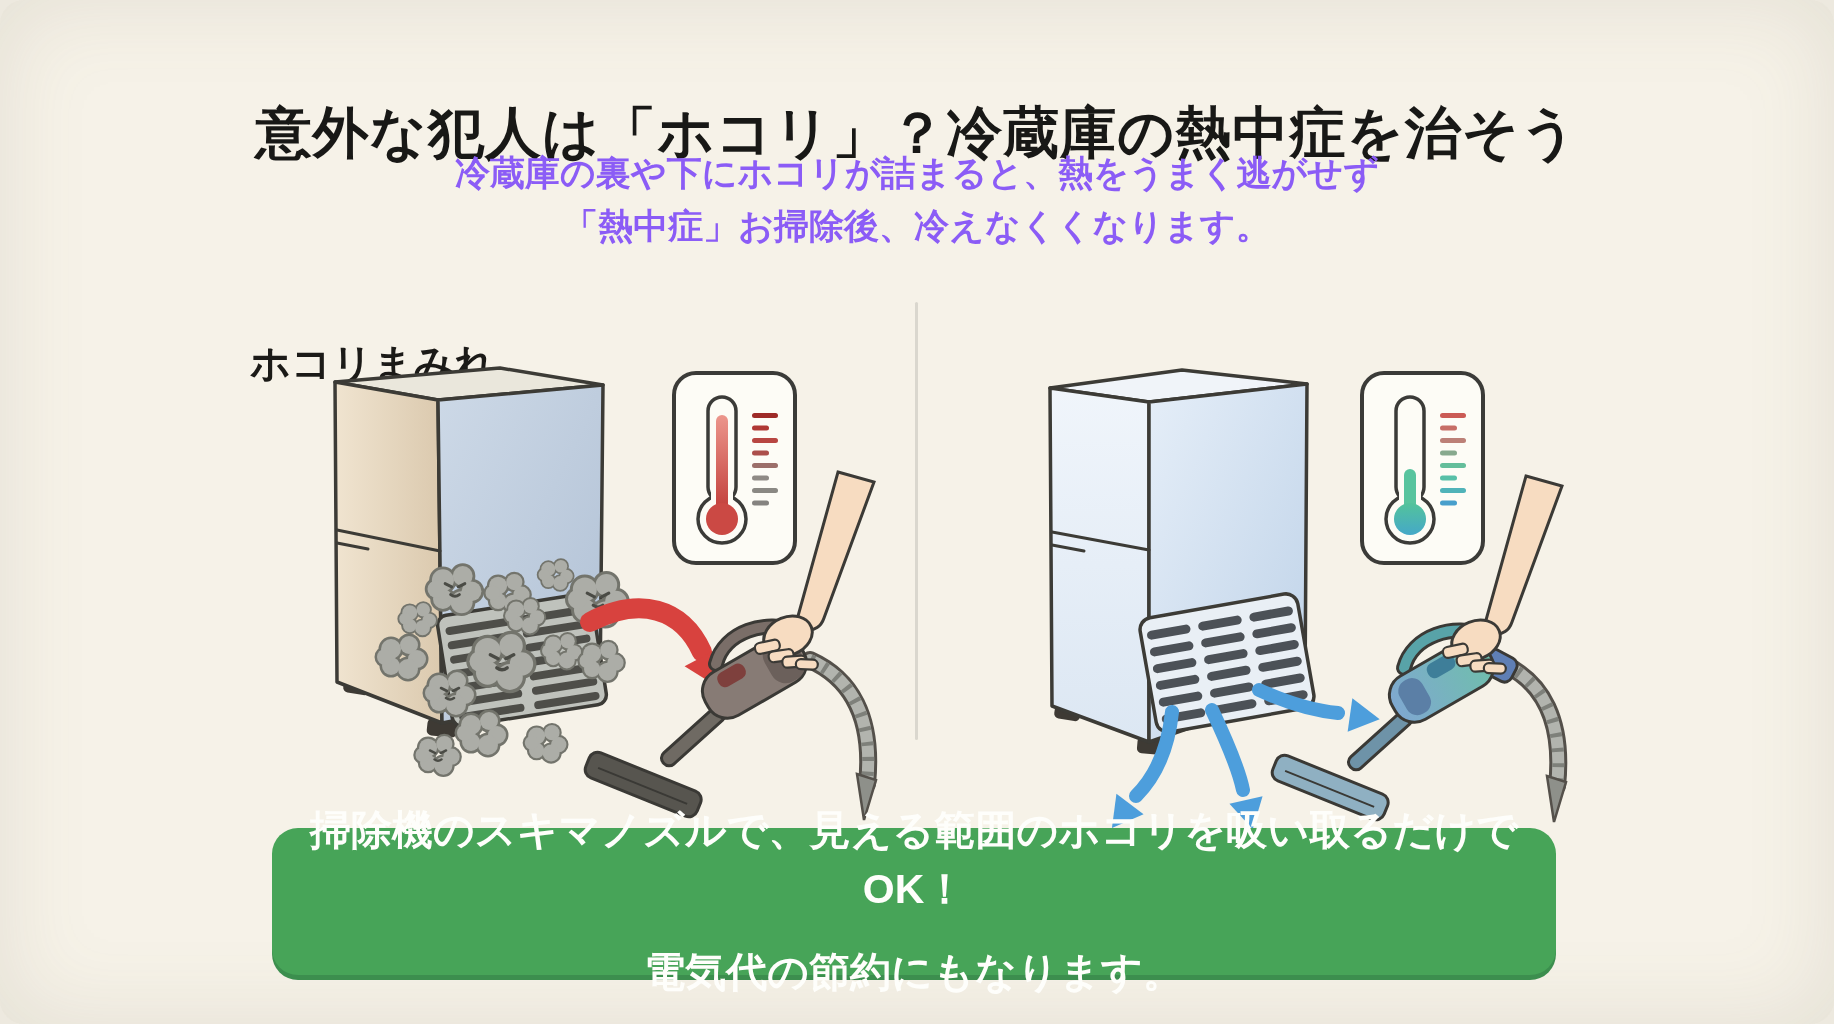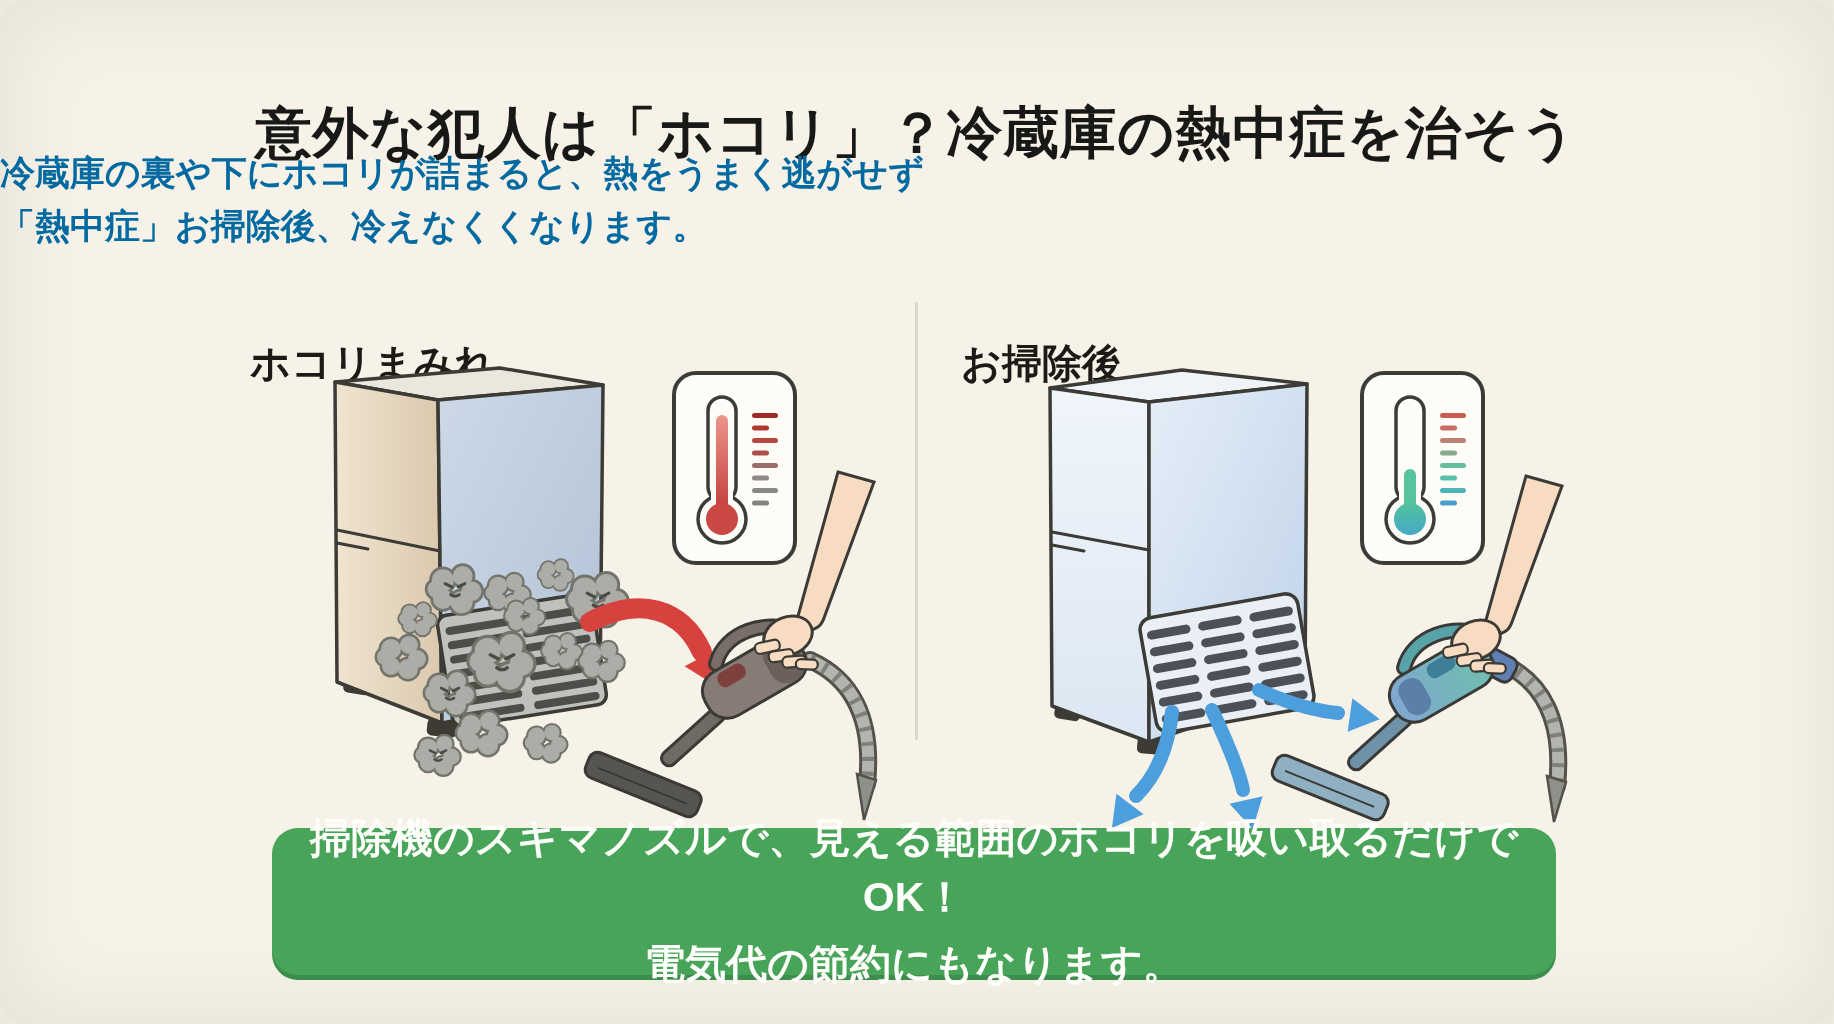--- a/index.html
+++ b/index.html
@@ -6,22 +6,22 @@
   .canvas{
     position:relative;width:1834px;height:1024px;margin:0 auto;
     background:#F6F2E8;border-radius:24px;overflow:hidden;
     box-shadow:inset 0 0 90px rgba(120,110,90,0.14);
   }
   .title{
     position:absolute;top:58px;left:0;width:100%;text-align:center;
     font-size:56px;font-weight:800;color:#181816;letter-spacing:1px;
   }
   .subtitle{
-    position:absolute;top:146px;left:0;width:100%;
-    font-size:35px;font-weight:600;color:#0369a1;line-height:53px;
+    position:absolute;top:146px;left:0;width:100%;text-align:center;
+    font-size:35px;font-weight:600;color:#8b5cf6;line-height:53px;
   }
   .subtitle p{margin:0;}
   .panel-label{
     position:absolute;top:303px;text-align:left;
     font-size:40px;font-weight:800;color:#1B1A17;
   }
   .panel-label.left{left:250px;width:570px;}
   .panel-label.right{left:961px;width:600px;}
   .divider{
     position:absolute;left:915px;top:302px;width:3px;height:438px;
@@ -29,37 +29,36 @@
   }
   .panel-art{position:absolute;top:360px;}
   .panel-art.left{left:250px;}
   .panel-art.right{left:944px;}
   .banner{
     position:absolute;left:272px;top:828px;width:1284px;height:147px;
     background:#47A458;border-radius:26px;box-shadow:0 5px 0 #3C8E4E;
     display:flex;flex-direction:column;justify-content:center;align-items:center;
   }
   .banner p{
-    margin:4px;color:#FEFEFB;font-size:41px;font-weight:800;line-height:59px;text-align:center;
+    margin:12px;color:#FEFEFB;font-size:41px;font-weight:800;line-height:59px;text-align:center;
   }
 </style>
 </head>
 <body>
 
 <div class="canvas">
 
   <h1 class="title">意外な犯人は「ホコリ」？冷蔵庫の熱中症を治そう</h1>
 
   <div class="subtitle">
     <p>冷蔵庫の裏や下にホコリが詰まると、熱をうまく逃がせず</p>
     <p>「熱中症」お掃除後、冷えなくくなります。</p>
   </div>
 
   <h2 class="panel-label left">ホコリまみれ</h2>
-  <h2 class="panel-label right">お掃除後</h2>
 
   <div class="divider"></div>
 
   <svg class="panel-art left" width="640" height="470" viewBox="0 0 640 470">
     <defs>
       <linearGradient id="gBeige" x1="0" y1="0" x2="1" y2="0">
         <stop offset="0" stop-color="#F0E4D0"></stop>
           <stop offset="1" stop-color="#DBC9AE"></stop>
       </linearGradient>
       <linearGradient id="gBlueL" x1="0" y1="0" x2="1" y2="1">

